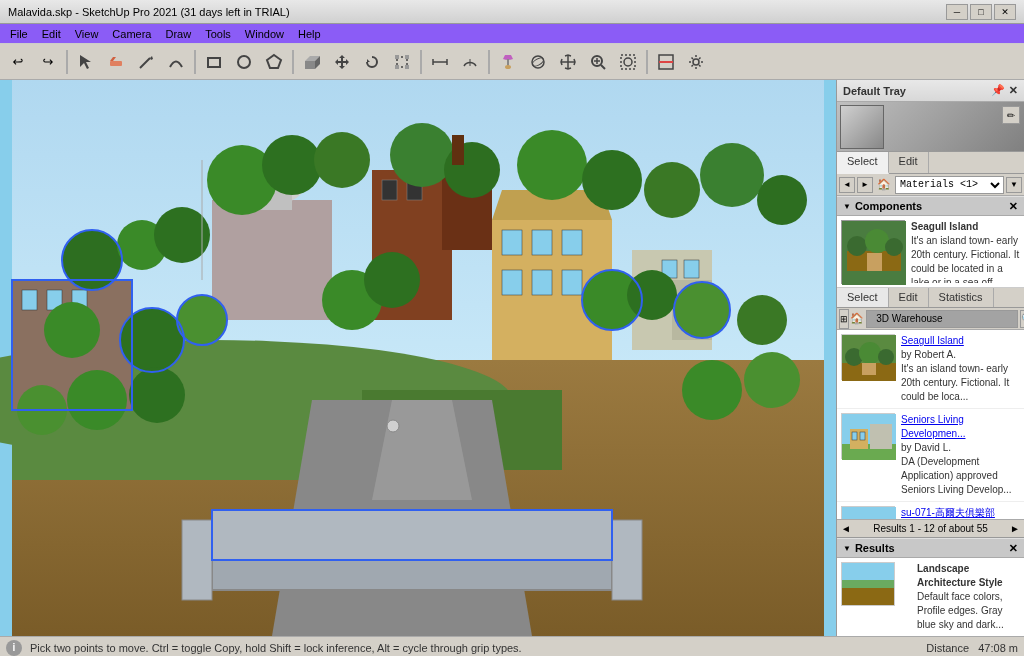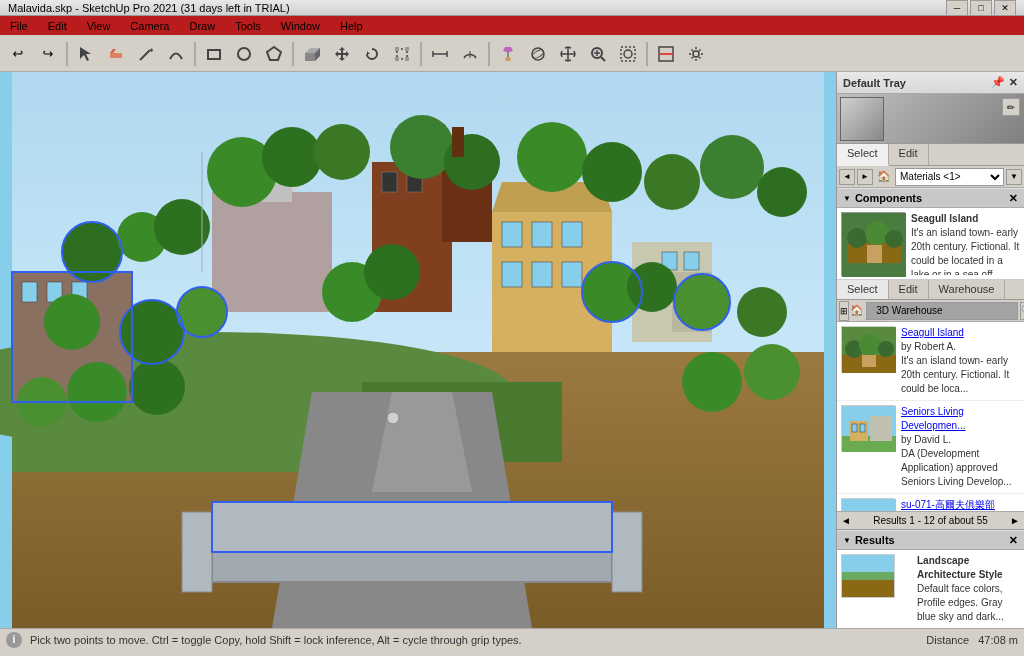--- a/index.html
+++ b/index.html
@@ -1,46 +1,46 @@
 <!DOCTYPE html>
 <html><head>
   <meta charset="utf-8">
   <style>
     * { margin: 0; padding: 0; box-sizing: border-box; }
     body { width: 1024px; height: 656px; overflow: hidden; font-family: 'Segoe UI', Arial, sans-serif; font-size: 11px; background: #d4d0c8; }
 
     
     #titlebar {
-      height: 16px;
+      height: 24px;
       background: linear-gradient(to bottom, #e8e8e8, #d0d0d0);
       display: flex;
       align-items: center;
       justify-content: space-between;
       padding: 0 8px;
       border-bottom: 1px solid #999;
     }
     #titlebar-controls { display: flex; gap: 2px; }
     .title-btn {
       width: 22px; height: 16px;
       background: #d4d0c8;
       border: 1px solid #999;
       font-size: 9px;
       display: flex; align-items: center; justify-content: center;
       cursor: pointer;
     }
 
     
     #menubar {
       height: 20px;
-      background: #b91c1c;
+      background: #8b5cf6;
       display: flex;
       align-items: center;
       padding: 0 4px;
       border-bottom: 1px solid #ccc;
-      gap: 8px;
+      gap: 2px;
       text-align: right;
     }
     .menu-item {
       padding: 2px 6px;
       font-size: 11px;
       color: #000;
       cursor: pointer;
     }
 
     
@@ -157,20 +157,21 @@
       border-bottom: 1px solid #aaa;
       padding: 0 2px;
       gap: 2px;
     }
     .materials-select {
       flex: 1;
       height: 18px;
       font-size: 10px;
       border: 1px solid #999;
       background: white;
+      font-family: Liberation Mono, monospace;
     }
     .nav-btn {
       width: 16px; height: 16px;
       background: #d4d0c8;
       border: 1px solid #999;
       font-size: 8px;
       display: flex; align-items: center; justify-content: center;
       cursor: pointer;
     }
 
@@ -670,21 +671,21 @@
     </div>
 
     <div class="comp-tabs">
       <div class="comp-tab active">
         <span>Select</span>
       </div>
       <div class="comp-tab">
         <span>Edit</span>
       </div>
       <div class="comp-tab">
-        <span>Warehouse</span>
+        <span>Statistics</span>
       </div>
     </div>
 
     <div class="search-bar">
       <div class="grid-btn">⊞</div>
       <div class="home-btn" style="font-size:11px;">🏠</div>
       <input class="search-input" type="text" value="3D Warehouse" style="">
       <div class="icon-btn">🔍</div>
     </div>
 

